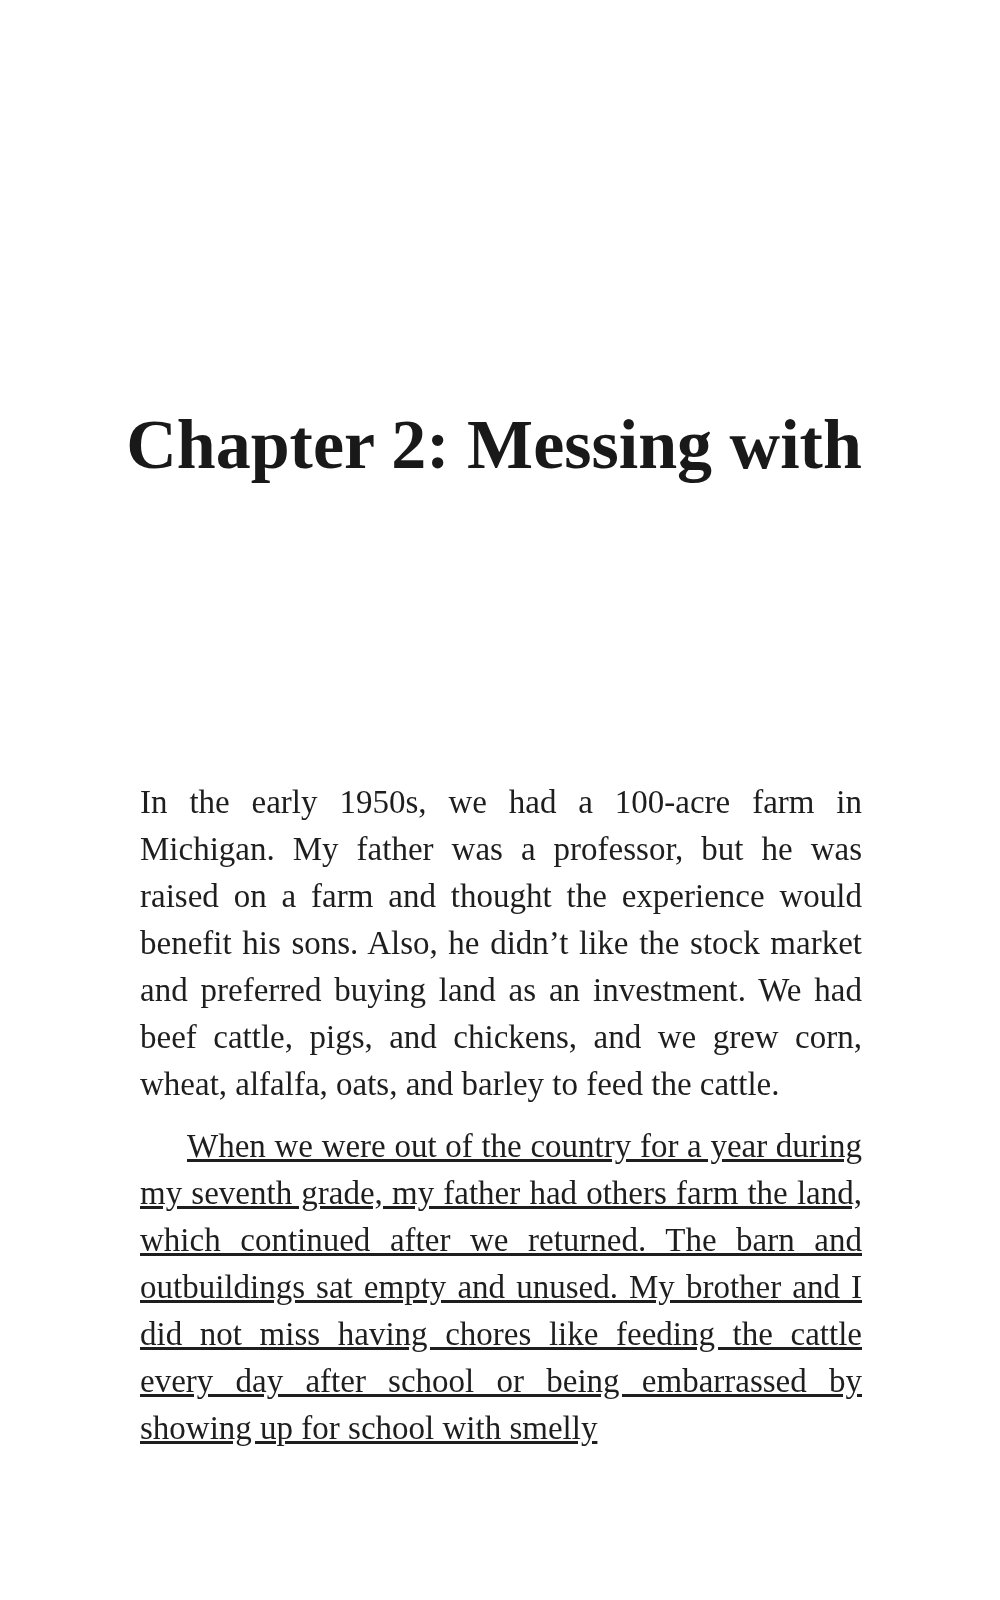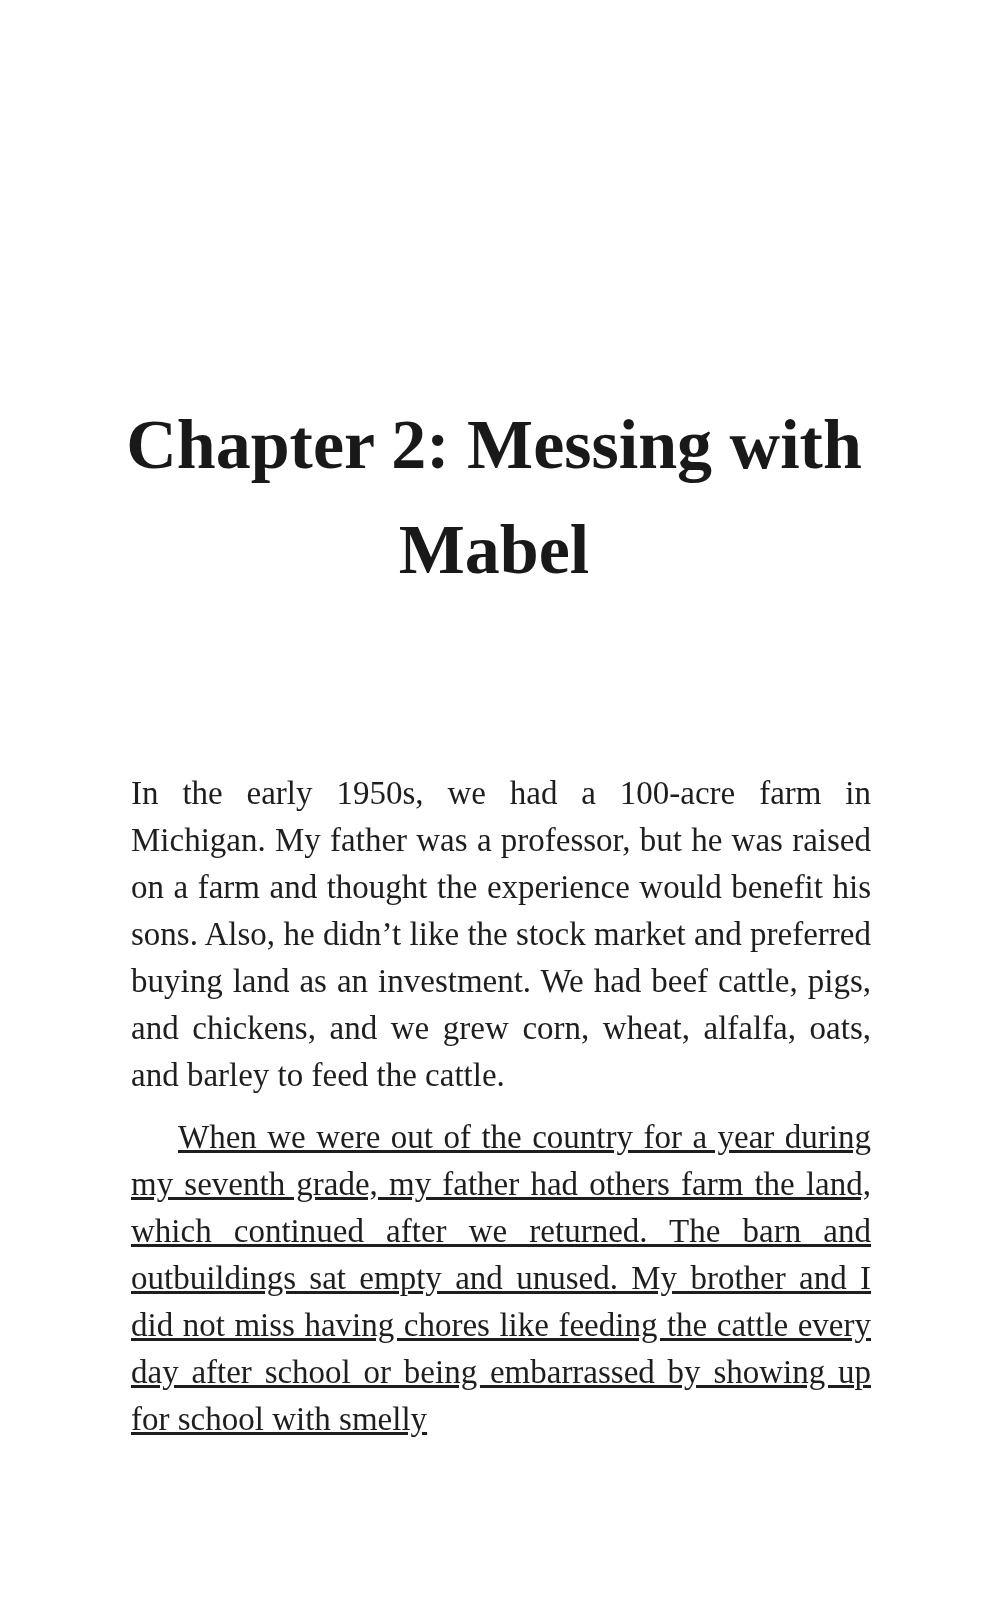--- a/index.html
+++ b/index.html
@@ -36,37 +36,36 @@
     top: 770px;
     left: 131px;
     width: 740px;
     font-family: "Liberation Serif", serif;
     font-size: 33px;
     line-height: 47px;
     color: #1e1e1e;
     text-align: justify;
   }
   .body-text p {
-    margin: 0;
+    margin: 9px;
     padding: 0;
   }
   .body-text p + p {
     margin-top: 15px;
     text-indent: 47px;
     text-decoration: underline;
   }
 </style>
 </head>
 <body>
 
 <div class="page">
 
   <h1 class="chapter-title">
     <span class="title-line">Chapter 2: Messing with</span>
-    <span class="title-line">Mabel</span>
   </h1>
 
   <div class="body-text">
     <p>In the early 1950s, we had a 100-acre farm in Michigan. My father was a professor, but he was raised on a farm and thought the experience would benefit his sons. Also, he didn’t like the stock market and preferred buying land as an investment. We had beef cattle, pigs, and chickens, and we grew corn, wheat, alfalfa, oats, and barley to feed the cattle.</p>
     <p>When we were out of the country for a year during my seventh grade, my father had others farm the land, which continued after we returned. The barn and outbuildings sat empty and unused. My brother and I did not miss having chores like feeding the cattle every day after school or being embarrassed by showing up for school with smelly</p>
   </div>
 
 </div>
 
 </body></html>

